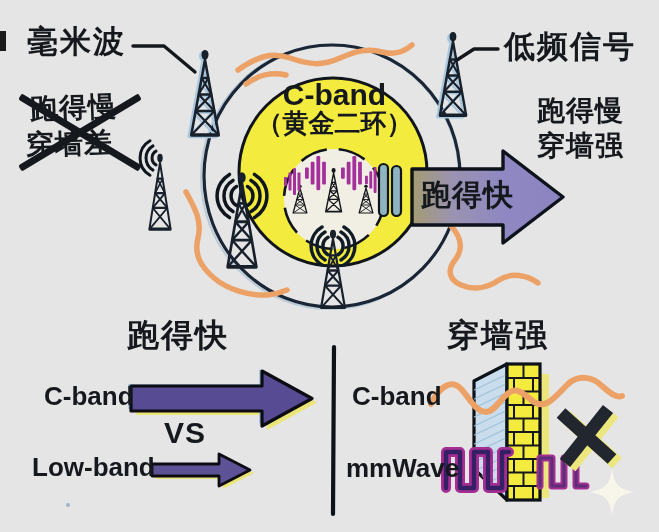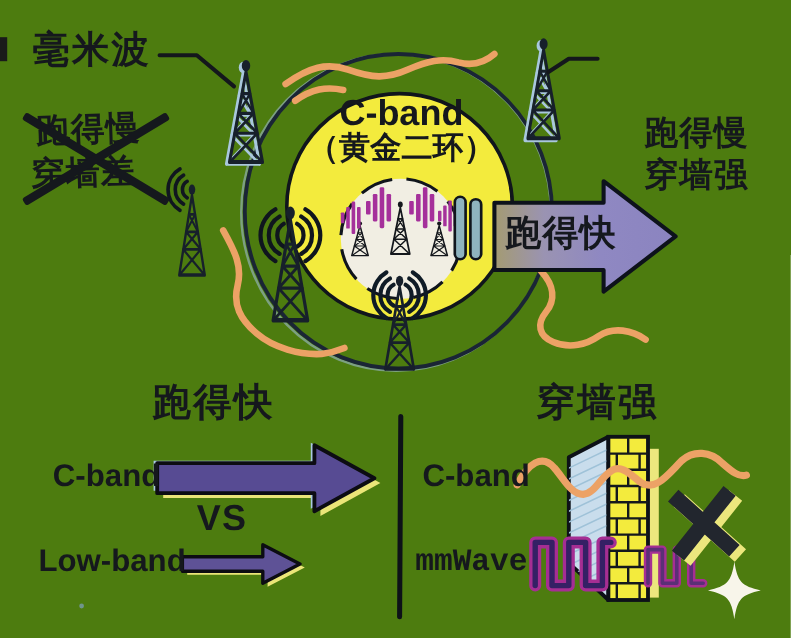--- a/index.html
+++ b/index.html
@@ -1,18 +1,18 @@
 <!DOCTYPE html>
 <html><head>
 <meta charset="utf-8">
 <style>
   html,body{margin:0;padding:0;}
   #canvas{
     position:relative;width:659px;height:532px;overflow:hidden;
-    background:#4d7c0f;
+    background:#e5e5e5;
     font-family:"Liberation Sans","DejaVu Sans",sans-serif;
   }
   #scene{position:absolute;left:0;top:0;z-index:1;}
   .t{
     position:absolute;z-index:2;color:#15181d;font-weight:700;
     white-space:nowrap;line-height:1;
   }
   .lbl-mmwave{left:27px;top:26px;font-size:31px;letter-spacing:2px;}
   .lbl-lowband{left:504px;top:31px;font-size:31px;letter-spacing:2px;}
   .trait{font-size:28px;letter-spacing:1px;}
@@ -23,21 +23,21 @@
   .ring-title{left:262px;top:80px;width:145px;text-align:center;font-size:30px;}
   .ring-sub{left:252px;top:110px;width:165px;text-align:center;font-size:26px;}
   .arrow-label{left:421px;top:180px;font-size:30px;letter-spacing:1px;}
   .panel-title{font-size:32px;letter-spacing:2px;}
   .p1-title{left:127px;top:319px;}
   .p2-title{left:447px;top:319px;}
   .row-label{font-size:26px;}
   .p1-r1{left:44px;top:383px;}
   .p1-r2{left:32px;top:454px;}
   .p2-r1{left:352px;top:383px;}
-  .p2-r2{left:346px;top:455px;font-family:Liberation Mono, monospace;}
+  .p2-r2{left:346px;top:455px;}
   .vs{left:164px;top:418px;font-size:30px;letter-spacing:1px;text-align:right;}
   .xbar{
     position:absolute;z-index:3;left:10px;top:129px;width:140px;height:7px;
     background:#15181d;border-radius:2px;
   }
   .xbar.a{transform:rotate(31deg);}
   .xbar.b{transform:rotate(-31deg);}
 </style>
 </head>
 <body>
@@ -198,20 +198,21 @@
 
     <circle cx="68" cy="505" r="2" fill="#7f9fc0" opacity="0.7"></circle>
   </svg>
 
   <div class="t lbl-mmwave">毫米波</div>
   <div class="t trait trait-l1">跑得慢</div>
   <div class="t trait trait-l2">穿墙差</div>
   <div class="xbar a"></div>
   <div class="xbar b"></div>
 
+  <div class="t lbl-lowband">低频信号</div>
   <div class="t trait trait-r1">跑得慢</div>
   <div class="t trait trait-r2">穿墙强</div>
 
   <div class="t ring-title">C-band</div>
   <div class="t ring-sub">（黄金二环）</div>
   <div class="t arrow-label">跑得快</div>
 
   <div class="t panel-title p1-title">跑得快</div>
   <div class="t row-label p1-r1">C-band</div>
   <div class="t vs">VS</div>

